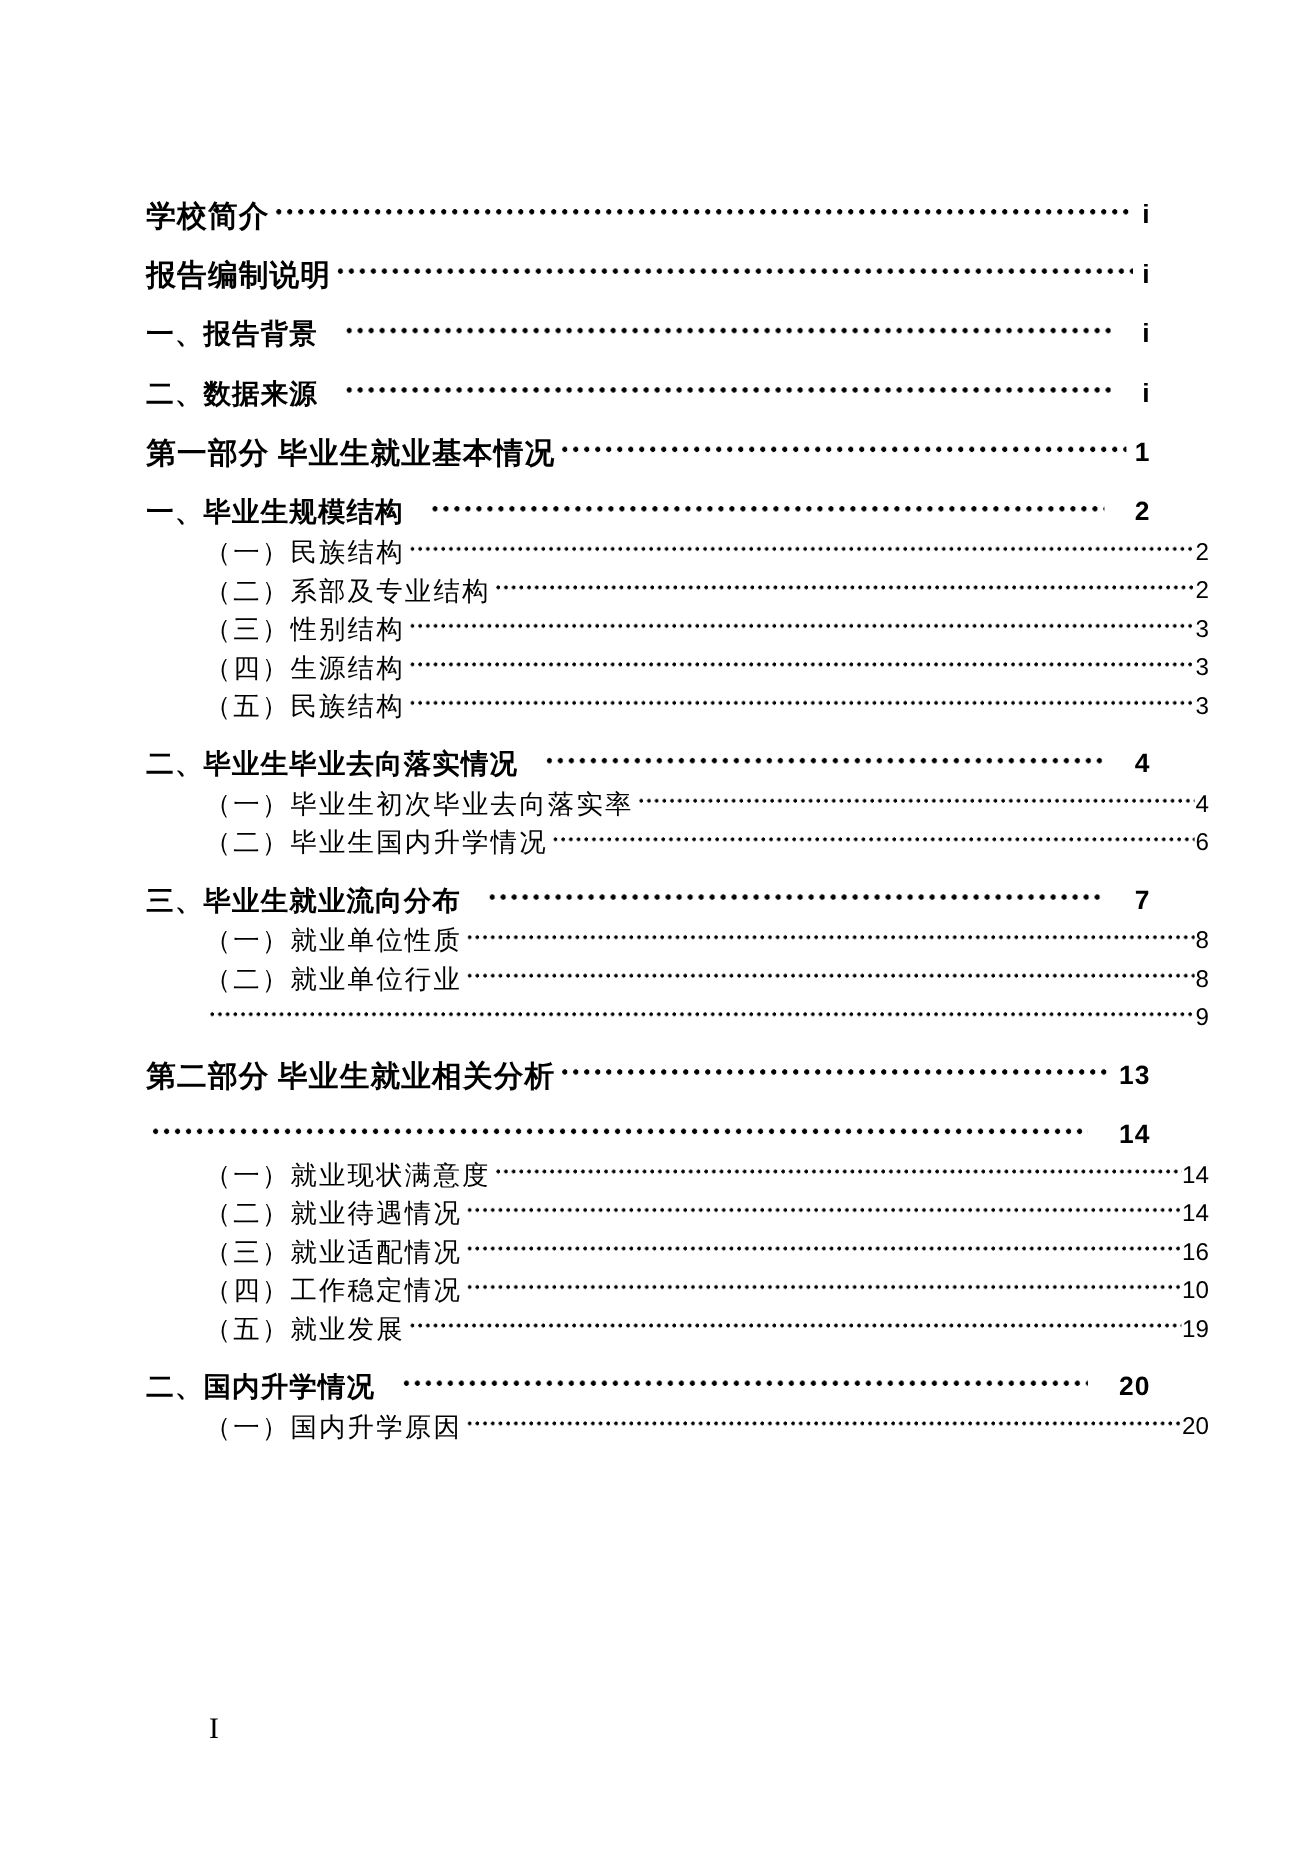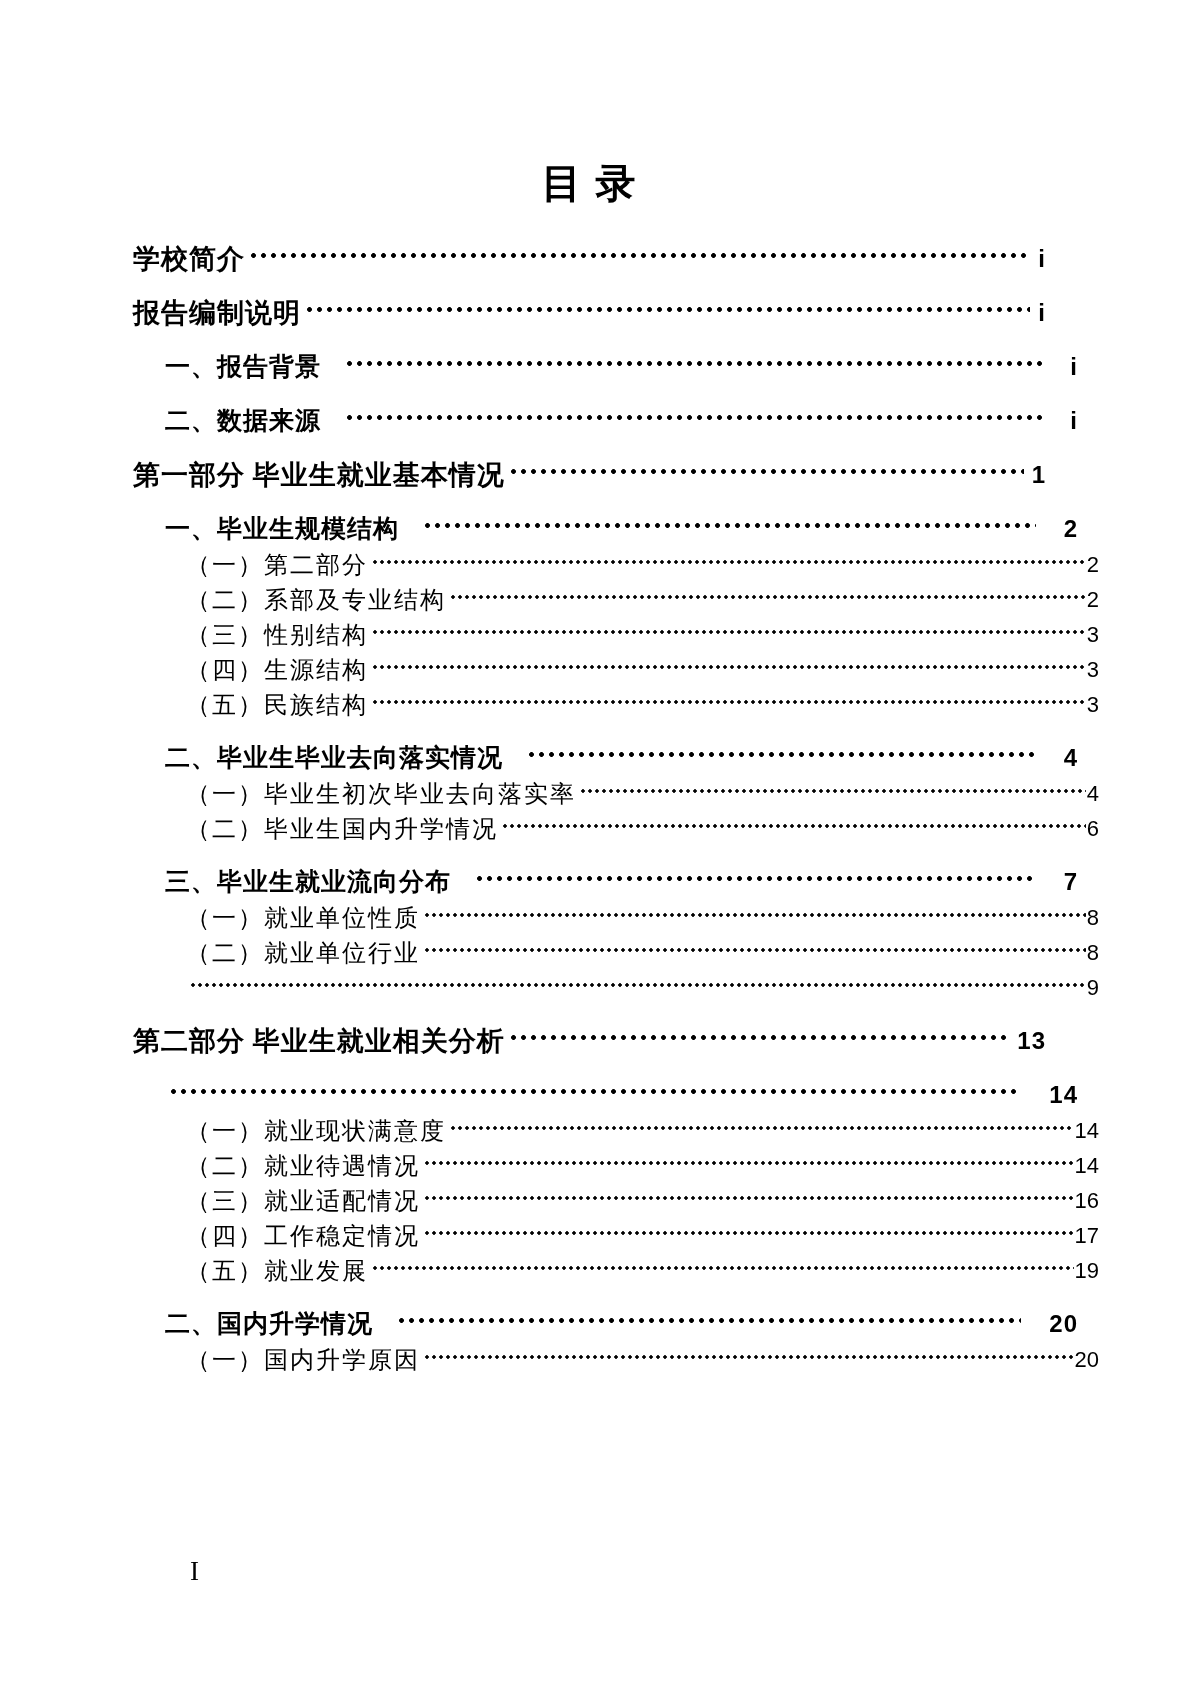--- a/index.html
+++ b/index.html
@@ -38,21 +38,21 @@
     background-repeat: repeat-x;
     background-position: left bottom;
   }
   .toc-page {
     font-family: "Liberation Sans", sans-serif;
     white-space: nowrap;
   }
   
   .lv1 { height: 37px; margin-top: 17px; font-size: 27px; font-weight: 700; letter-spacing: 1px; }
   
-  .lv2 { height: 37px; margin-top: 17px; margin-left: 32px; font-size: 25px; font-weight: 700; letter-spacing: 1px; gap: 20px; }
+  .lv2 { height: 37px; margin-top: 17px; font-size: 25px; font-weight: 700; letter-spacing: 1px; gap: 20px; }
   
   .lv3 { height: 35px; margin-left: 53px; font-size: 24px; font-weight: 400; letter-spacing: 2px; }
 
   .lv1 .toc-dots, .lv2 .toc-dots {
     height: 5px;
     margin: 0 8px 6px 6px;
     background-image: radial-gradient(circle at 2.5px 2.5px, #000 2.1px, transparent 2.6px);
     background-size: 10px 5px;
   }
   .lv3 .toc-dots {
@@ -71,21 +71,20 @@
     font-size: 27px;
     font-weight: 400;
     font-family: "Liberation Serif", serif;
   }
 </style>
 </head>
 <body>
 
 <div class="page">
   <div class="content">
-    <h1 class="doc-title">目 录</h1>
     <div class="toc-list">
         <div class="toc-row lv1">
           <span class="toc-label">学校简介</span>
           <span class="toc-dots"></span>
           <span class="toc-page">i</span>
         </div>
         <div class="toc-row lv1">
           <span class="toc-label">报告编制说明</span>
           <span class="toc-dots"></span>
           <span class="toc-page">i</span>
@@ -104,21 +103,21 @@
           <span class="toc-label">第一部分 毕业生就业基本情况</span>
           <span class="toc-dots"></span>
           <span class="toc-page">1</span>
         </div>
         <div class="toc-row lv2">
           <span class="toc-label">一、毕业生规模结构</span>
           <span class="toc-dots"></span>
           <span class="toc-page">2</span>
         </div>
         <div class="toc-row lv3">
-          <span class="toc-label">（一）第二部分</span>
+          <span class="toc-label">（一）民族结构</span>
           <span class="toc-dots"></span>
           <span class="toc-page">2</span>
         </div>
         <div class="toc-row lv3">
           <span class="toc-label">（二）系部及专业结构</span>
           <span class="toc-dots"></span>
           <span class="toc-page">2</span>
         </div>
         <div class="toc-row lv3">
           <span class="toc-label">（三）性别结构</span>
@@ -189,21 +188,21 @@
           <span class="toc-page">14</span>
         </div>
         <div class="toc-row lv3">
           <span class="toc-label">（三）就业适配情况</span>
           <span class="toc-dots"></span>
           <span class="toc-page">16</span>
         </div>
         <div class="toc-row lv3">
           <span class="toc-label">（四）工作稳定情况</span>
           <span class="toc-dots"></span>
-          <span class="toc-page">17</span>
+          <span class="toc-page">10</span>
         </div>
         <div class="toc-row lv3">
           <span class="toc-label">（五）就业发展</span>
           <span class="toc-dots"></span>
           <span class="toc-page">19</span>
         </div>
         <div class="toc-row lv2">
           <span class="toc-label">二、国内升学情况</span>
           <span class="toc-dots"></span>
           <span class="toc-page">20</span>

